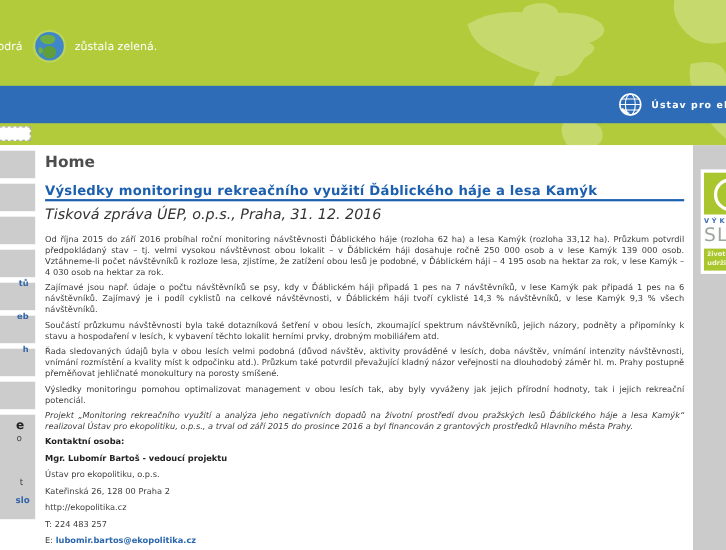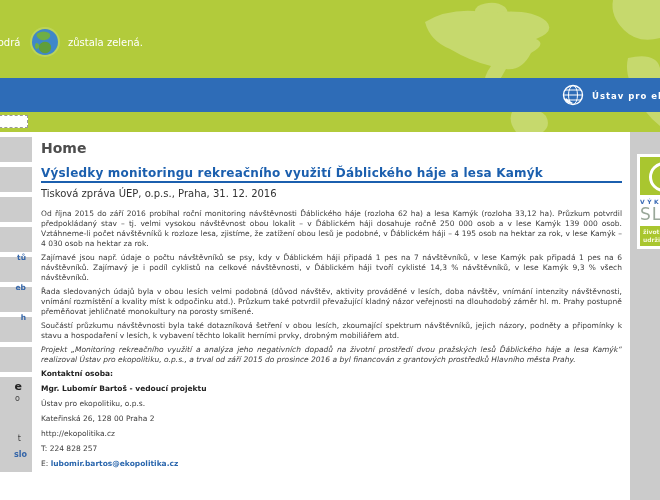--- a/index.html
+++ b/index.html
@@ -45,21 +45,21 @@
   .banner-word2 { color:#9aa89a; font-size:17px; letter-spacing:1px; white-space:nowrap; line-height:19px; }
   .banner-tagline { margin-top:2px; background:#a9c62f; padding:2px 3px; }
   .banner-tagline div { color:#f4f8d6; font-size:6px; font-weight:bold; white-space:nowrap; line-height:8px; }
 
   
   .content { position:absolute; left:33px; top:132px; width:597px; height:368px; background:#fff; }
   .content-inner { margin:8px 8px 0 8px; width:581px; }
   .breadcrumb { font-size:14px; font-weight:bold; color:#4d4d4d; margin:3px 0 10px; }
   .title { font-size:12px; font-weight:bold; color:#1b5fae; letter-spacing:0.2px;
            border-bottom:2px solid #1b5fae; padding-bottom:1px; margin:0 0 5px; }
-  .subtitle { font-size:10px; color:#333; margin:0 0 10px; }
+  .subtitle { font-size:13px; font-style:italic; color:#333; margin:0 0 10px; }
   .para { font-size:7.5px; line-height:10px; text-align:justify; color:#3c3c3c; margin:0 0 4px; }
   .para.em { font-style:italic; margin-top:3px; }
   .contact { }
   .contact p { font-size:7.5px; margin:0 0 6px; color:#3c3c3c; }
   .contact p.bold { font-weight:bold; color:#222; }
   .email-link { color:#2a66ad; font-weight:bold; text-decoration:none; }
 </style>
 </head>
 <body>
 
@@ -152,31 +152,32 @@
   <div class="content">
     <div class="content-inner">
       <div class="breadcrumb">Home</div>
 
       <div class="title">Výsledky monitoringu rekreačního využití Ďáblického háje a lesa Kamýk</div>
 
       <div class="subtitle">Tisková zpráva ÚEP, o.p.s., Praha, 31. 12. 2016</div>
 
       <p class="para">Od října 2015 do září 2016 probíhal roční monitoring návštěvnosti Ďáblického háje (rozloha 62 ha) a lesa Kamýk (rozloha 33,12 ha). Průzkum potvrdil předpokládaný stav – tj. velmi vysokou návštěvnost obou lokalit – v Ďáblickém háji dosahuje ročně 250 000 osob a v lese Kamýk 139 000 osob. Vztáhneme-li počet návštěvníků k rozloze lesa, zjistíme, že zatížení obou lesů je podobné, v Ďáblickém háji – 4 195 osob na hektar za rok, v lese Kamýk – 4 030 osob na hektar za rok.</p>
       <p class="para">Zajímavé jsou např. údaje o počtu návštěvníků se psy, kdy v Ďáblickém háji připadá 1 pes na 7 návštěvníků, v lese Kamýk pak připadá 1 pes na 6 návštěvníků. Zajímavý je i podíl cyklistů na celkové návštěvnosti, v Ďáblickém háji tvoří cyklisté 14,3 % návštěvníků, v lese Kamýk 9,3 % všech návštěvníků.</p>
+      <p class="para">Součástí průzkumu návštěvnosti byla také dotazníková šetření v obou lesích, zkoumající spektrum návštěvníků, jejich názory, podněty a připomínky k stavu a hospodaření v lesích, k vybavení těchto lokalit herními prvky, drobným mobiliářem atd.</p>
       <p class="para">Řada sledovaných údajů byla v obou lesích velmi podobná (důvod návštěv, aktivity prováděné v lesích, doba návštěv, vnímání intenzity návštěvnosti, vnímání rozmístění a kvality míst k odpočinku atd.). Průzkum také potvrdil převažující kladný názor veřejnosti na dlouhodobý záměr hl. m. Prahy postupně přeměňovat jehličnaté monokultury na porosty smíšené.</p>
-      <p class="para">Součástí průzkumu návštěvnosti byla také dotazníková šetření v obou lesích, zkoumající spektrum návštěvníků, jejich názory, podněty a připomínky k stavu a hospodaření v lesích, k vybavení těchto lokalit herními prvky, drobným mobiliářem atd.</p>
+      <p class="para">Výsledky monitoringu pomohou optimalizovat management v obou lesích tak, aby byly vyváženy jak jejich přírodní hodnoty, tak i jejich rekreační potenciál.</p>
       <p class="para em">Projekt „Monitoring rekreačního využití a analýza jeho negativních dopadů na životní prostředí dvou pražských lesů Ďáblického háje a lesa Kamýk“ realizoval Ústav pro ekopolitiku, o.p.s., a trval od září 2015 do prosince 2016 a byl financován z grantových prostředků Hlavního města Prahy.</p>
 
       <div class="contact">
         <p class="bold">Kontaktní osoba:</p>
         <p class="bold">Mgr. Lubomír Bartoš - vedoucí projektu</p>
         <p>Ústav pro ekopolitiku, o.p.s.</p>
         <p>Kateřinská 26, 128 00 Praha 2</p>
         <p>http://ekopolitika.cz</p>
-        <p>T: 224 828 257</p>
+        <p>T: 224 483 257</p>
         <p>
           <span>E:</span>
           <a class="email-link" href="#">lubomir.bartos@ekopolitika.cz</a>
         </p>
       </div>
     </div>
   </div>
 
 </div>
 

